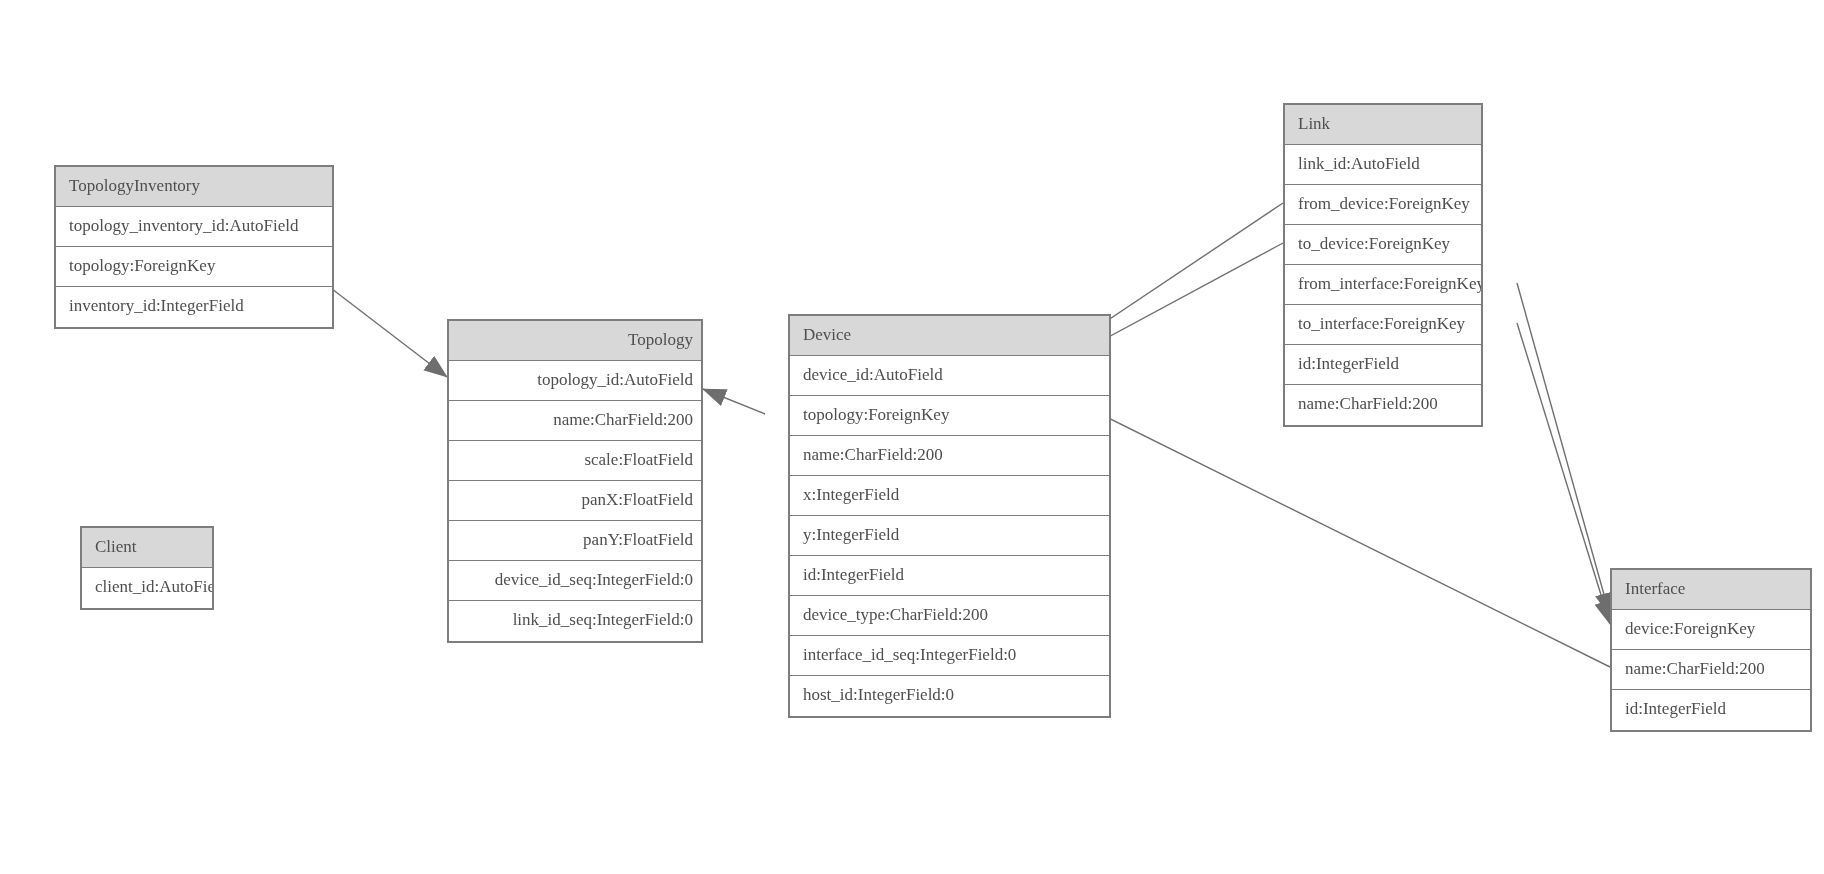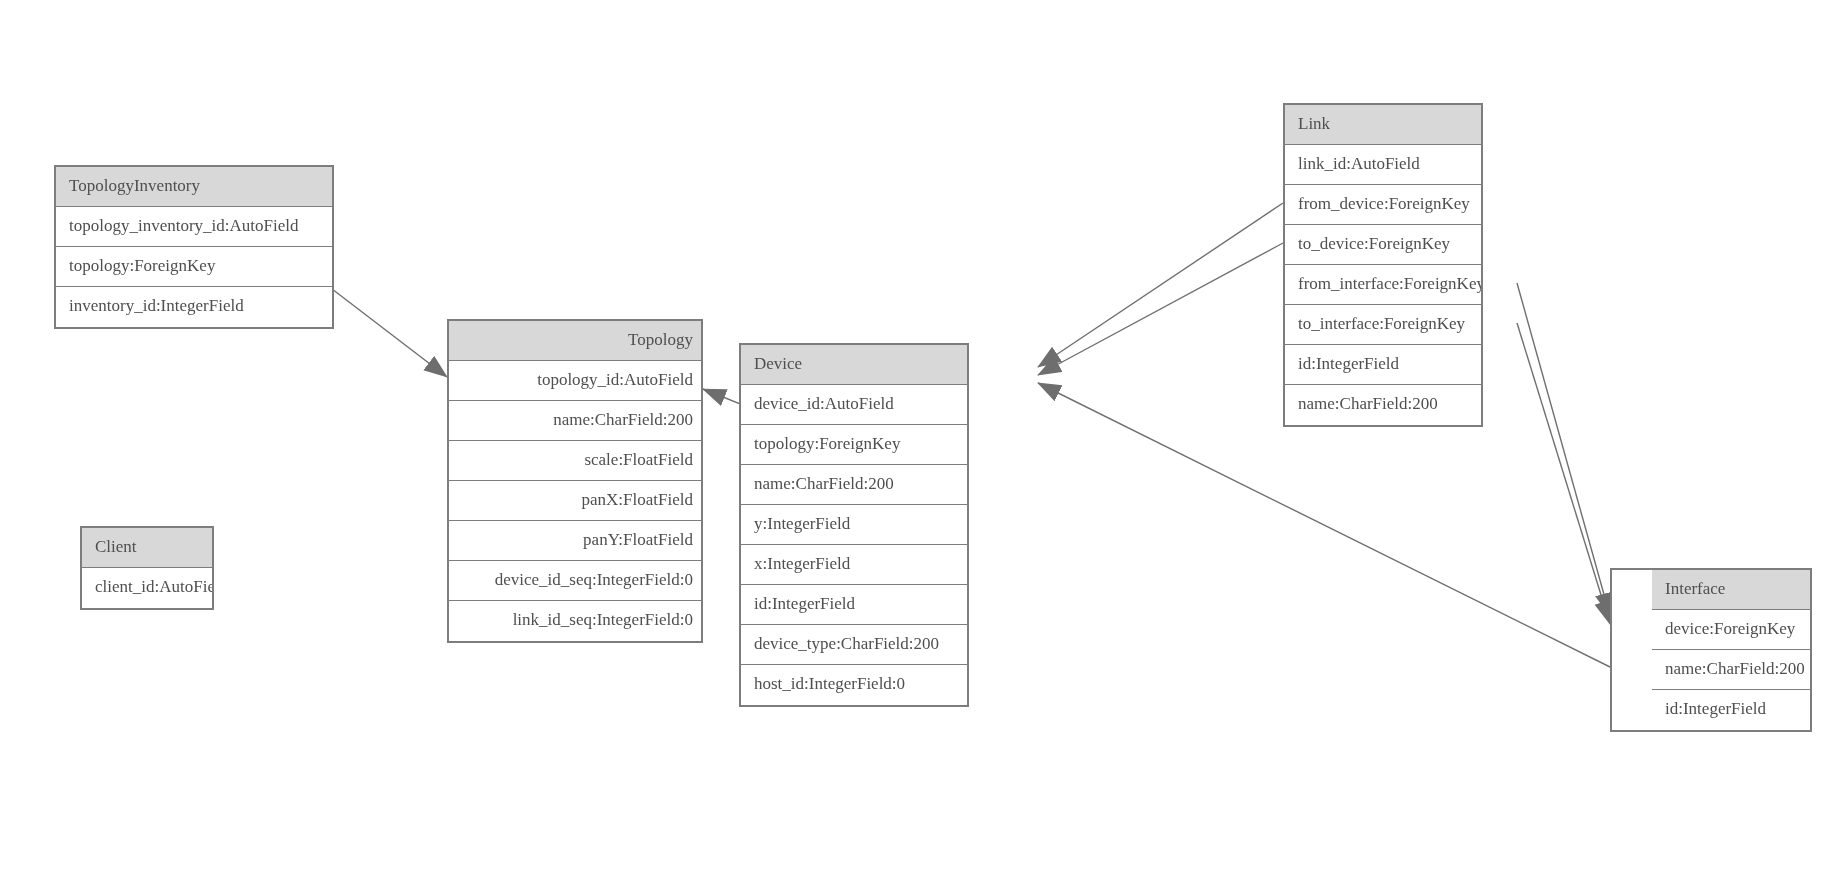--- a/index.html
+++ b/index.html
@@ -75,40 +75,41 @@
       <div class="trow">scale:FloatField</div>
       <div class="trow">panX:FloatField</div>
       <div class="trow">panY:FloatField</div>
       <div class="trow">device_id_seq:IntegerField:0</div>
       <div class="trow">link_id_seq:IntegerField:0</div>
     </div>
     <div class="table" style="left: 80px; top: 526px; width: 134px;">
       <div class="thead">Client</div>
       <div class="trow">client_id:AutoField</div>
     </div>
-    <div class="table" style="left: 739px; top: 314px; width: 230px; margin-top: 29px;">
+    <div class="table" style="left: 788px; top: 314px; width: 323px;">
       <div class="thead">Device</div>
       <div class="trow">device_id:AutoField</div>
       <div class="trow">topology:ForeignKey</div>
       <div class="trow">name:CharField:200</div>
+      <div class="trow">x:IntegerField</div>
       <div class="trow">y:IntegerField</div>
-      <div class="trow">x:IntegerField</div>
       <div class="trow">id:IntegerField</div>
       <div class="trow">device_type:CharField:200</div>
+      <div class="trow">interface_id_seq:IntegerField:0</div>
       <div class="trow">host_id:IntegerField:0</div>
     </div>
     <div class="table" style="left: 1283px; top: 103px; width: 200px;">
       <div class="thead">Link</div>
       <div class="trow">link_id:AutoField</div>
       <div class="trow">from_device:ForeignKey</div>
       <div class="trow">to_device:ForeignKey</div>
       <div class="trow">from_interface:ForeignKey</div>
       <div class="trow">to_interface:ForeignKey</div>
       <div class="trow">id:IntegerField</div>
       <div class="trow">name:CharField:200</div>
     </div>
-    <div class="table" style="left: 1610px; top: 568px; width: 202px; padding-left: 40px;">
+    <div class="table" style="left: 1610px; top: 568px; width: 202px;">
       <div class="thead">Interface</div>
       <div class="trow">device:ForeignKey</div>
       <div class="trow">name:CharField:200</div>
       <div class="trow">id:IntegerField</div>
     </div>
   </div>
 
 </body></html>

